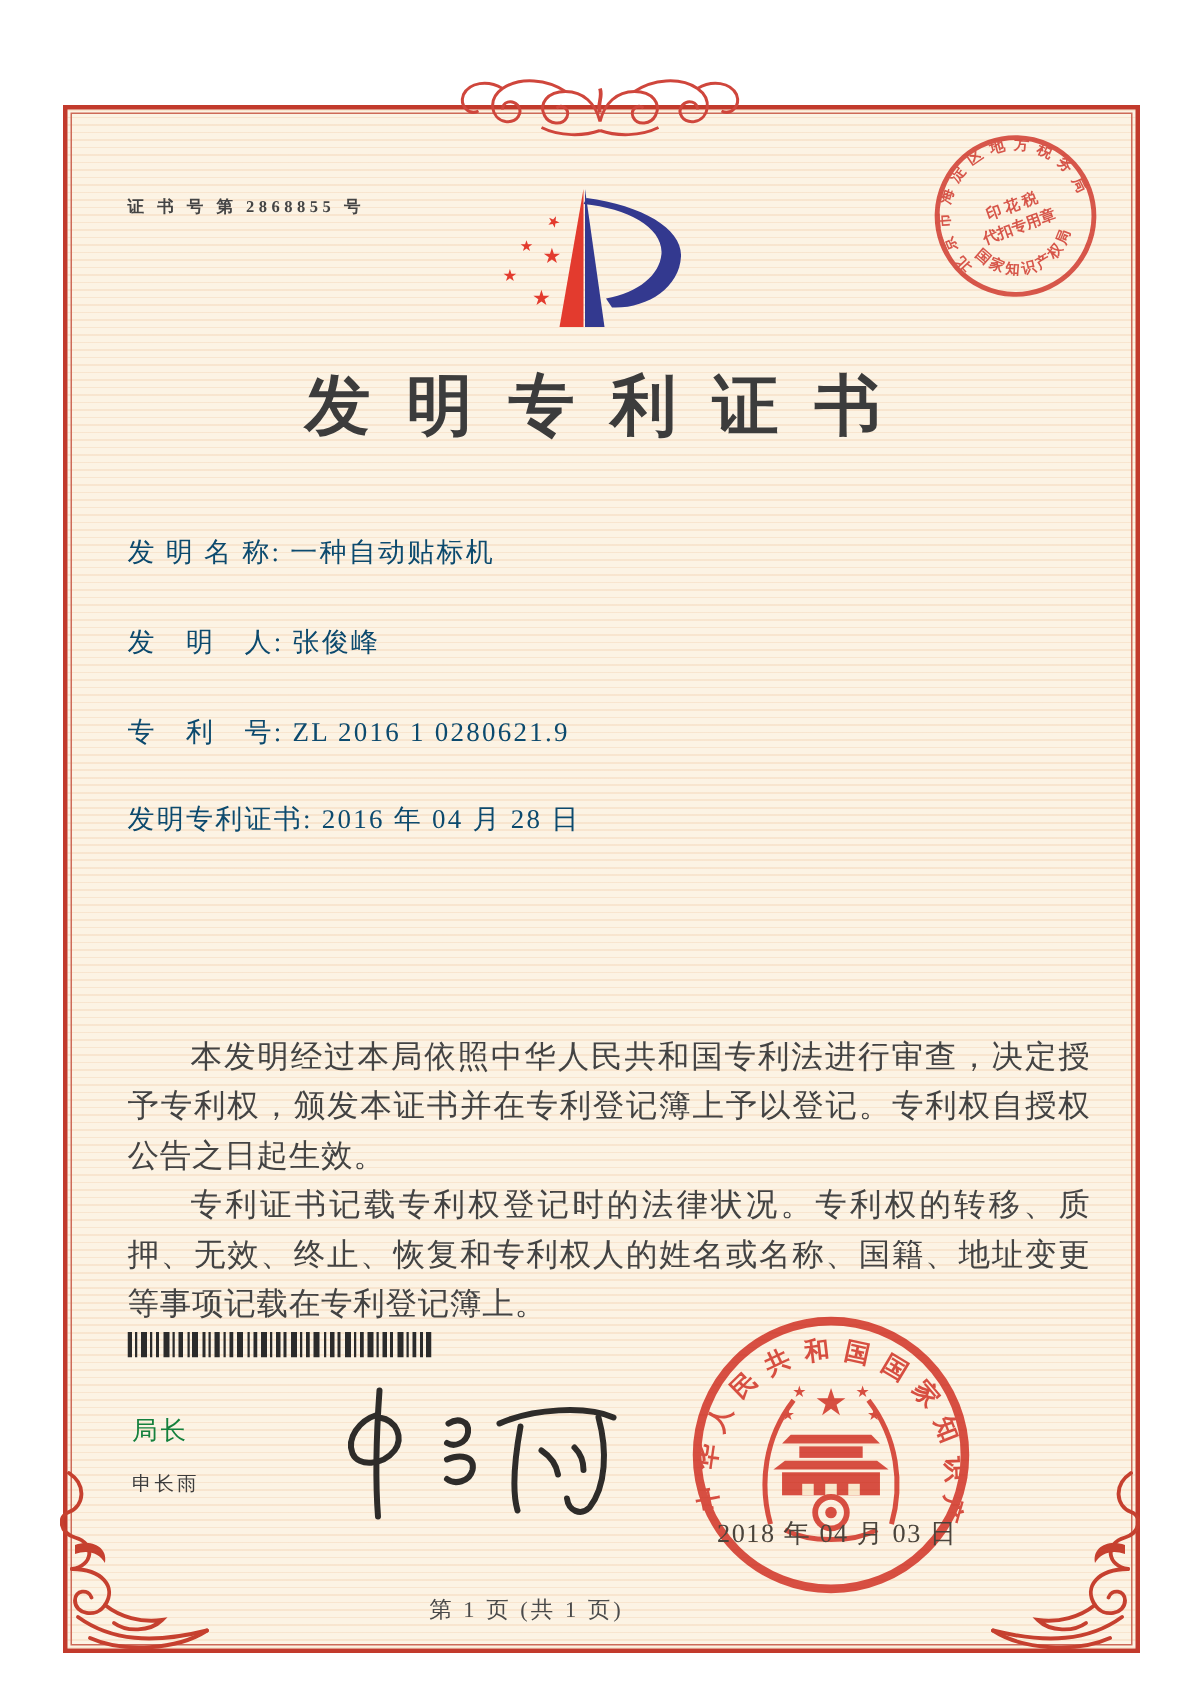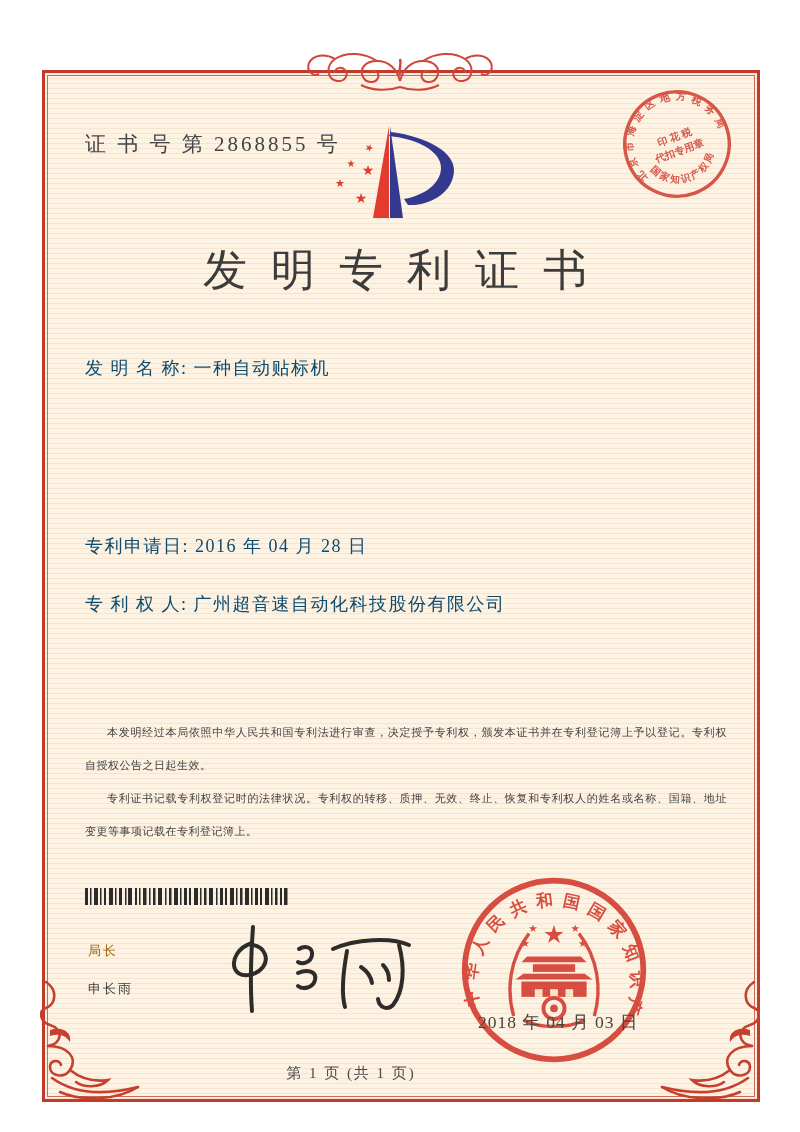--- a/index.html
+++ b/index.html
@@ -9,35 +9,35 @@
   }
   .frame{
     position:absolute;left:42px;top:70px;width:718px;height:1032px;
     border:3px solid #c23a2c;
     background:
       repeating-linear-gradient(180deg, rgba(242,206,172,0.38) 0px, rgba(242,206,172,0.38) 1px, rgba(0,0,0,0) 1px, rgba(0,0,0,0) 5px),
       #fcf3e4;
     box-sizing:border-box;
   }
   .frame-inner{position:absolute;inset:2px;border:1px solid #cd6a58;pointer-events:none;}
-  .cert-no{position:absolute;left:85px;top:130px;font-size:21px;letter-spacing:3px;color:#444;}
+  .cert-no{position:absolute;left:85px;top:130px;font-size:11px;letter-spacing:3px;color:#444;font-weight:bold;}
   .logo{position:absolute;left:333px;top:124px;width:135px;height:102px;}
   .title{
     position:absolute;left:42px;top:241px;width:718px;text-align:center;
-    font-size:44px;font-weight:400;letter-spacing:24px;padding-left:12px;box-sizing:border-box;color:#3c3c3c;
+    font-size:44px;font-weight:700;letter-spacing:24px;padding-left:12px;box-sizing:border-box;color:#3c3c3c;
   }
   .field{position:absolute;left:85px;font-size:18px;letter-spacing:1.5px;color:#0c4a6e;white-space:nowrap;}
   .f0{top:356px}.f1{top:416px}.f2{top:476px}.f3{top:534px}.f4{top:592px}.f5{top:650px}
   .body-text{
-    position:absolute;left:85px;top:716px;width:642px;font-size:11px;line-height:33px;
+    position:absolute;left:85px;top:688px;width:642px;font-size:21px;line-height:33px;
     text-align:justify;color:#434343;letter-spacing:0.5px;
   }
   .body-text p{margin:0;text-indent:2em;}
   .barcode{position:absolute;left:85px;top:888px;width:206px;height:17px;}
-  .sig-title{position:absolute;left:88px;top:942px;font-size:13px;letter-spacing:2px;color:#a16207;}
+  .sig-title{position:absolute;left:88px;top:942px;font-size:17px;letter-spacing:2px;color:#15803d;}
   .sig-name{position:absolute;left:88px;top:980px;font-size:13px;letter-spacing:2px;color:#3d3d3d;}
   .signature-svg{position:absolute;left:195px;top:915px;width:225px;height:105px;}
   .main-seal{position:absolute;left:458px;top:874px;width:192px;height:192px;opacity:0.93;mix-blend-mode:multiply;}
   .seal-date{position:absolute;left:478px;top:1010px;font-size:17.5px;letter-spacing:1px;color:#4a443c;z-index:5;}
   .tax-seal{position:absolute;left:619px;top:86px;width:116px;height:116px;transform:rotate(-20deg);opacity:0.88;mix-blend-mode:multiply;}
   .footer{position:absolute;left:42px;top:1064px;width:618px;text-align:center;font-size:15px;letter-spacing:2px;color:#4a4a4a;}
   .ornament-top{position:absolute;left:285px;top:46px;width:230px;height:52px;}
   .corner-bl{position:absolute;left:40px;top:980px;width:104px;height:122px;}
   .corner-br{position:absolute;left:656px;top:980px;width:104px;height:122px;transform:scaleX(-1);}
 </style>
@@ -111,22 +111,23 @@
     <text font-size="10" fill="#d5443c" font-weight="bold">
       <textPath href="#taxArcBottom" startOffset="2" textLength="82">国家知识产权局</textPath>
     </text>
     <text x="60" y="56" font-size="10.5" fill="#d5443c" font-weight="bold" text-anchor="middle">印 花 税</text>
     <text x="60" y="71" font-size="10.5" fill="#d5443c" font-weight="bold" text-anchor="middle">代扣专用章</text>
   </svg>
 
   <div class="title">发明专利证书</div>
 
   <div class="field f0"><span>发 明 名 称:</span> <span>一种自动贴标机</span></div>
-  <div class="field f3"><span>专利申请日:</span> <span>2016 年 04 月 28 日</span></div>
-  <div class="field f4"><span>专 利 权 人:</span> <span>广州超音速自动化科技股份有限公司</span></div>
+  <div class="field f1"><span>发　明　人:</span> <span>张俊峰</span></div>
+  <div class="field f2"><span>专　利　号:</span> <span>ZL 2016 1 0280621.9</span></div>
+  <div class="field f3"><span>发明专利证书:</span> <span>2016 年 04 月 28 日</span></div>
 
   <div class="body-text">
     <p>本发明经过本局依照中华人民共和国专利法进行审查，决定授予专利权，颁发本证书并在专利登记簿上予以登记。专利权自授权公告之日起生效。</p>
     <p>专利证书记载专利权登记时的法律状况。专利权的转移、质押、无效、终止、恢复和专利权人的姓名或名称、国籍、地址变更等事项记载在专利登记簿上。</p>
   </div>
 
   <svg class="barcode" viewBox="0 0 206 17" preserveAspectRatio="none">
     <g fill="#2b2b2b">
       <rect x="0" y="0" width="3" height="17"></rect>
         <rect x="5" y="0" width="1.5" height="17"></rect>

